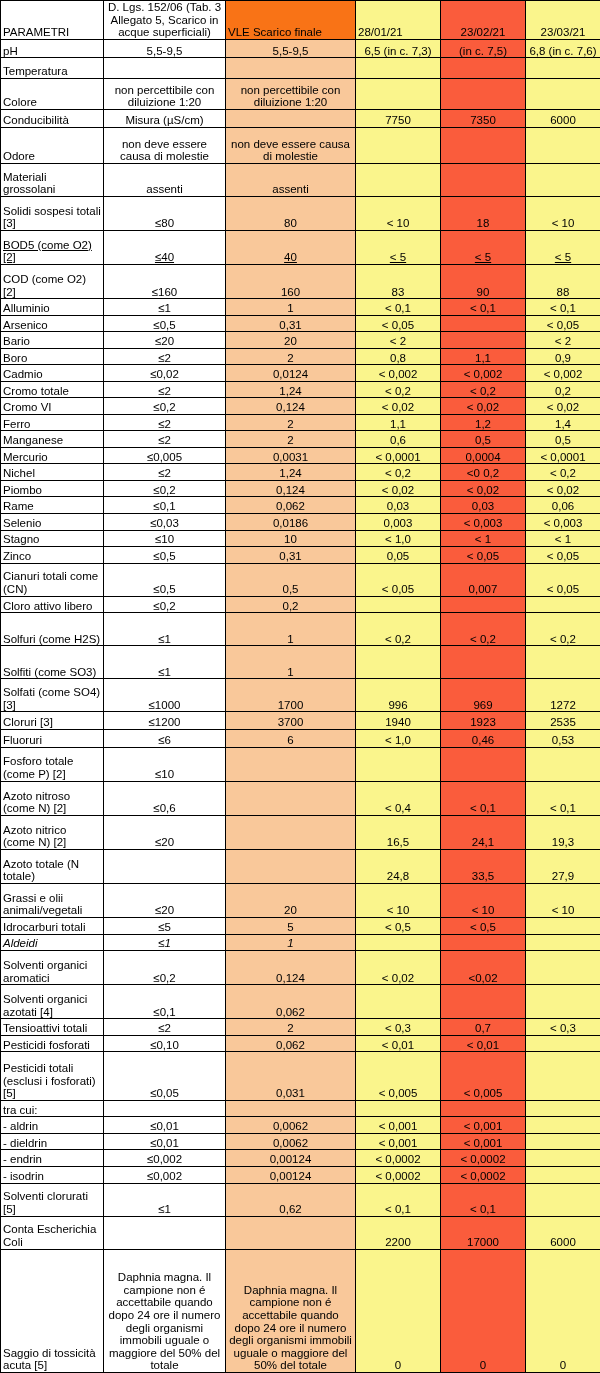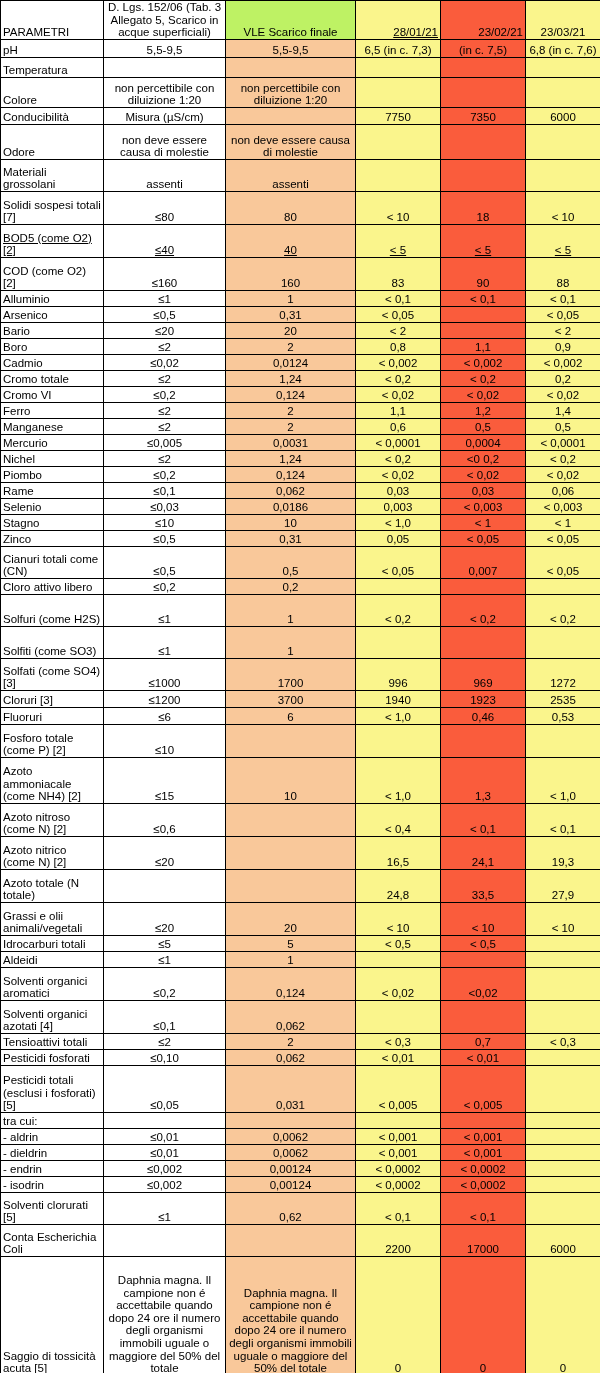--- a/index.html
+++ b/index.html
@@ -45,23 +45,23 @@
   
   thead th{
     vertical-align:bottom;
     font-weight:bold;
     font-size:12px;
     line-height:13px;
     border:1.5px solid #000;
   }
   th.h-param{background:#ffffff;text-align:left;}
   th.h-limit{background:#ffffff;text-align:center;}
-  th.h-vle{background:#bef264;text-align:center;}
-  th.h-d1{background:#faf58c;text-align:right;text-decoration:underline;}
-  th.h-d2{background:#fa5c3c;text-align:right;}
+  th.h-vle{background:#f97316;text-align:left;}
+  th.h-d1{background:#faf58c;text-align:left;}
+  th.h-d2{background:#fa5c3c;text-align:center;}
   th.h-d3{background:#faf58c;text-align:center;}
 
   .blue{color:#1a1ae0;}
   td.wrapcell{white-space:normal;}
 </style>
 </head>
 <body>
 
 <table id="tbl">
   <colgroup>
@@ -125,21 +125,21 @@
       </tr>
       <tr style="height: 32px;">
         <td class="col-param wrapcell">Materiali grossolani</td>
         <td class="col-limit wrapcell">assenti</td>
         <td class="col-vle wrapcell">assenti</td>
         <td class="col-d1 wrapcell"></td>
         <td class="col-d2 wrapcell"></td>
         <td class="col-d3 wrapcell"></td>
       </tr>
       <tr style="height: 33px;">
-        <td class="col-param wrapcell">Solidi sospesi totali [7]</td>
+        <td class="col-param wrapcell">Solidi sospesi totali [3]</td>
         <td class="col-limit wrapcell">≤80</td>
         <td class="col-vle wrapcell">80</td>
         <td class="col-d1 wrapcell">&lt; 10</td>
         <td class="col-d2 wrapcell">18</td>
         <td class="col-d3 wrapcell">&lt; 10</td>
       </tr>
       <tr style="height: 33px; text-decoration: underline;">
         <td class="col-param wrapcell">BOD5 (come O2) [2]</td>
         <td class="col-limit wrapcell">≤40</td>
         <td class="col-vle wrapcell">40</td>
@@ -340,28 +340,20 @@
         <td class="col-d3 wrapcell">0,53</td>
       </tr>
       <tr style="height: 33px;">
         <td class="col-param wrapcell">Fosforo totale (come P) [2]</td>
         <td class="col-limit wrapcell">≤10</td>
         <td class="col-vle wrapcell"></td>
         <td class="col-d1 wrapcell"></td>
         <td class="col-d2 wrapcell"></td>
         <td class="col-d3 wrapcell"></td>
       </tr>
-      <tr style="height: 46px;">
-        <td class="col-param wrapcell">Azoto ammoniacale (come NH4) [2]</td>
-        <td class="col-limit wrapcell">≤15</td>
-        <td class="col-vle wrapcell">10</td>
-        <td class="col-d1 wrapcell">&lt; 1,0</td>
-        <td class="col-d2 wrapcell">1,3</td>
-        <td class="col-d3 wrapcell">&lt; 1,0</td>
-      </tr>
       <tr style="height: 33px;">
         <td class="col-param wrapcell">Azoto nitroso (come N) [2]</td>
         <td class="col-limit wrapcell">≤0,6</td>
         <td class="col-vle wrapcell"></td>
         <td class="col-d1 wrapcell">&lt; 0,4</td>
         <td class="col-d2 wrapcell">&lt; 0,1</td>
         <td class="col-d3 wrapcell">&lt; 0,1</td>
       </tr>
       <tr style="height: 33px;">
         <td class="col-param wrapcell">Azoto nitrico (come N) [2]</td>
@@ -388,21 +380,21 @@
         <td class="col-d3 wrapcell">&lt; 10</td>
       </tr>
       <tr style="height: 16px;">
         <td class="col-param wrapcell">Idrocarburi totali</td>
         <td class="col-limit wrapcell">≤5</td>
         <td class="col-vle wrapcell">5</td>
         <td class="col-d1 wrapcell">&lt; 0,5</td>
         <td class="col-d2 wrapcell">&lt; 0,5</td>
         <td class="col-d3 wrapcell"></td>
       </tr>
-      <tr style="height: 16px;">
+      <tr style="height: 16px; font-style: italic;">
         <td class="col-param wrapcell">Aldeidi</td>
         <td class="col-limit wrapcell">≤1</td>
         <td class="col-vle wrapcell">1</td>
         <td class="col-d1 wrapcell"></td>
         <td class="col-d2 wrapcell"></td>
         <td class="col-d3 wrapcell"></td>
       </tr>
       <tr style="height: 33px;">
         <td class="col-param wrapcell blue">Solventi organici aromatici</td>
         <td class="col-limit wrapcell blue">≤0,2</td>

